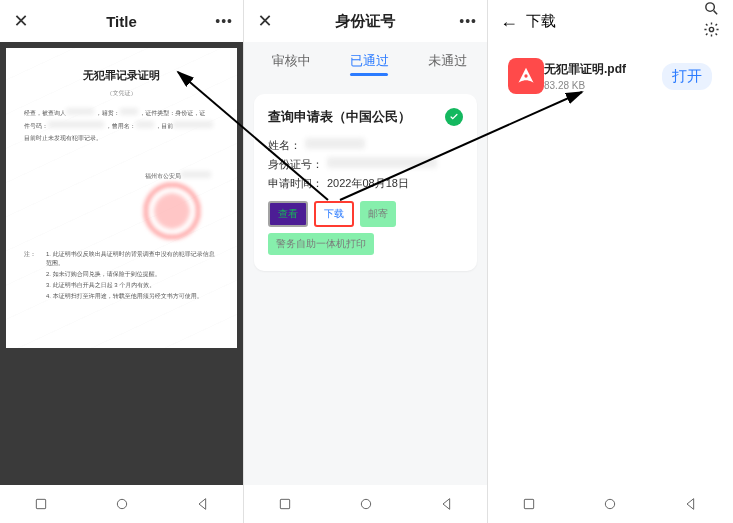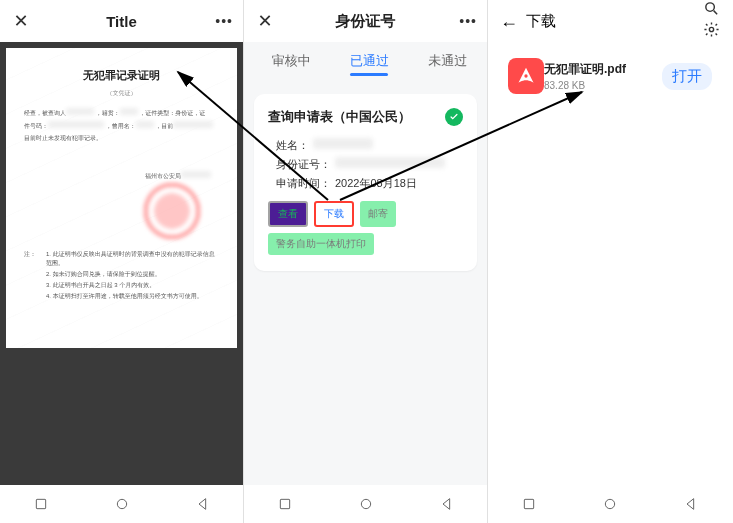--- a/index.html
+++ b/index.html
@@ -31,21 +31,21 @@
   
   .tabs { display:flex; height:38px;padding-left:8px; }
   .tab { flex:1; display:flex; align-items:center; justify-content:center; font-size:13px; color:#666; position:relative; }
   .tab.active { color:#2b7bff; font-weight:500; }
   .tab.active::after { content:""; position:absolute; bottom:4px; width:38px; height:3px; background:#2b7bff; border-radius:2px; }
   .card { margin:14px 10px; background:#fff; border-radius:10px; padding:14px 14px 16px; box-shadow:0 1px 2px rgba(0,0,0,0.05); }
   .card-h { display:flex; align-items:center; justify-content:space-between; margin-bottom:12px;text-align:right; }
   .card-ttl { font-size:13px; font-weight:600; color:#222; }
   .chk { width:18px; height:18px; border-radius:50%; background:#14b85f; display:flex; align-items:center; justify-content:center; }
   .chk svg{ width:10px; height:10px; }
-  .row { font-size:11px; color:#333; margin:4px 8px; display:flex; gap:4px; }
+  .row { font-size:11px; color:#333; margin:4px 0; display:flex; gap:4px; }
   .row .lbl{ color:#333; }
   .row .val.blurv { filter:blur(2.5px); background:#eee; border-radius:2px; min-width:60px; height:11px; }
   .btns { display:flex; gap:6px; margin-top:10px; flex-wrap:wrap; }
   .btn { font-size:10px; padding:4px 8px; border-radius:3px; background:#86efac; color:#7a7a7a; border:none; }
   .btn.ck { color:#18b25a; border:2px solid #a3a3a3; background:#4c1d95; }
   .btn.xl { color:#2b7bff; border:2px solid #ff3b30; background:#fff; }
   .p2body{ flex:1; background:#f6f7f8; }
 
   
   .dl-head { height:42px; display:flex; align-items:center; padding:0 12px; gap:8px; }

